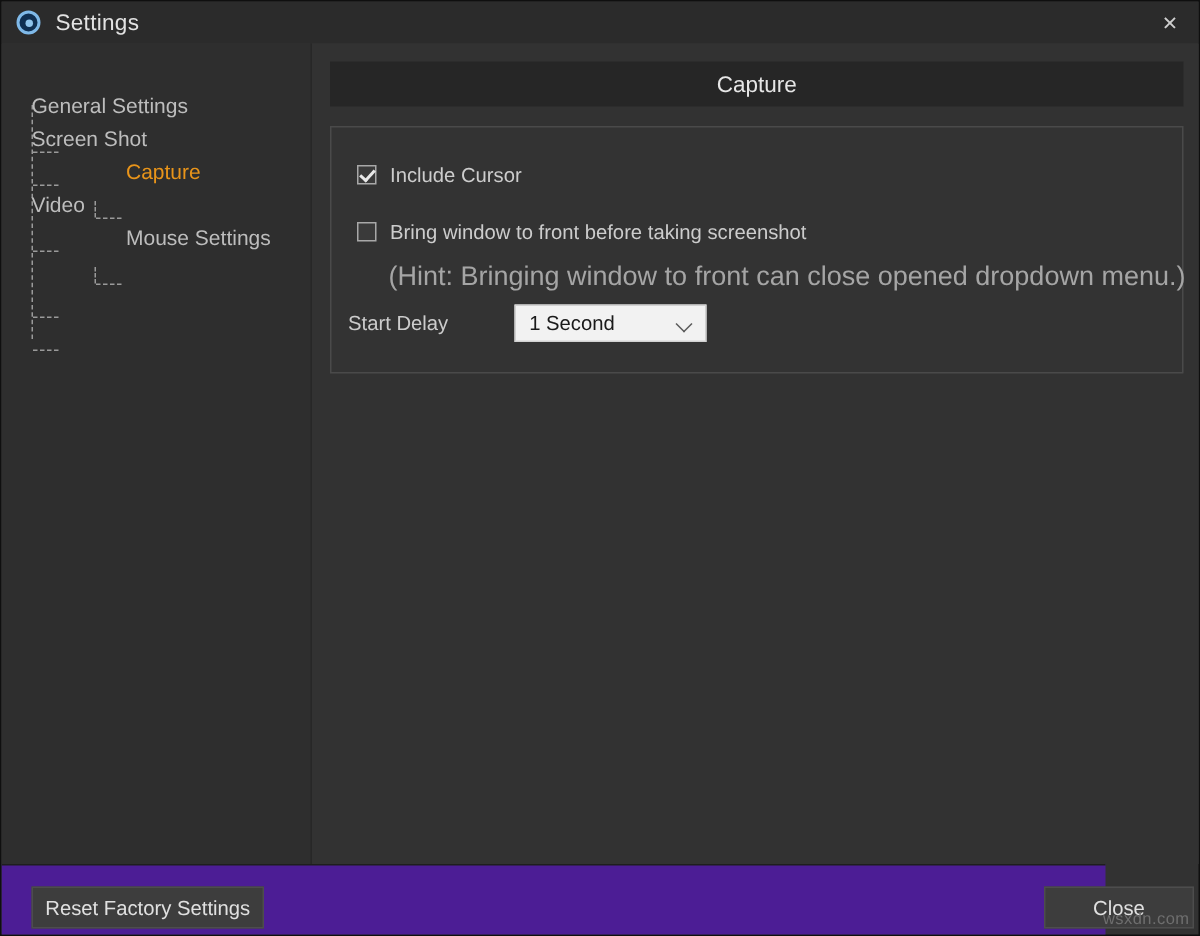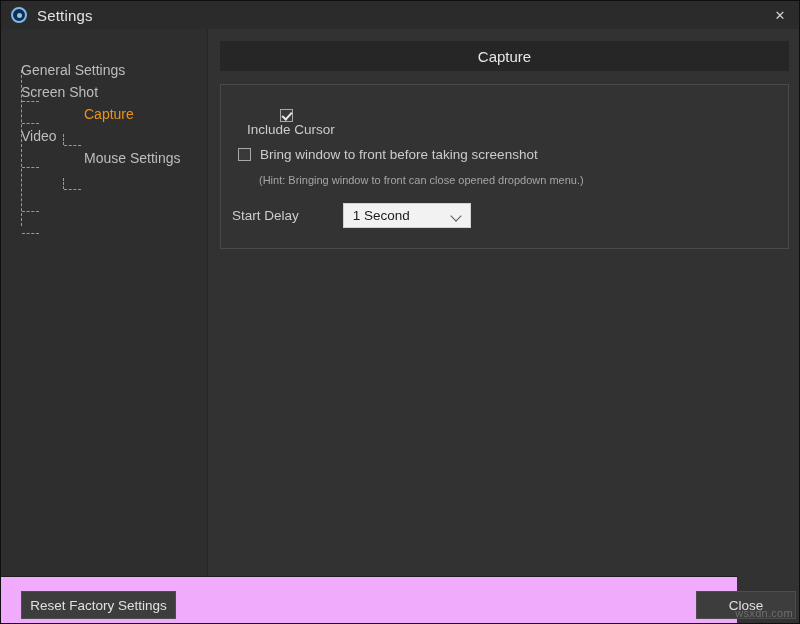--- a/index.html
+++ b/index.html
@@ -187,21 +187,21 @@
   }
   .cb-label {
     margin-left: 9px;
     color: #cccccc;
     font-size: 13.5px;
     white-space: nowrap;
   }
   .hint {
     position: absolute;
     color: #a5a5a5;
-    font-size: 11px;
+    font-size: 18px;
     white-space: nowrap;
   }
   .delay-row {
     position: absolute;
     display: flex;
     align-items: center;
   }
   .delay-label {
     color: #cccccc;
     font-size: 13.5px;
@@ -233,21 +233,21 @@
     border-width: 0 1.5px 1.5px 0;
     transform: rotate(45deg);
   }
 
   
   .footer {
     position: absolute;
     left: 0; top: 575px;
     width: 736px;
     height: 49px;
-    background: #f0abfc;
+    background: #4c1d95;
     border-top: 1px solid #1e1e1e;
     box-sizing: border-box;
   }
   .btn {
     position: absolute;
     background: #3d3d3d;
     border: 1px solid #4d4d4d;
     box-sizing: border-box;
     color: #e0e0e0;
     font-size: 13.5px;
@@ -318,21 +318,21 @@
         </div>
       </div>
     </div>
 
     <div class="main">
 
       <div class="panel-header">Capture</div>
 
       <div class="groupbox">
 
-        <div class="row-check" style="left:17px; top:24px;flex-direction:column;">
+        <div class="row-check" style="left:17px; top:24px;">
           <span class="cb checked"></span>
           <span class="cb-label">Include Cursor</span>
         </div>
 
         <div class="row-check" style="left:17px; top:62px;">
           <span class="cb"></span>
           <span class="cb-label">Bring window to front before taking screenshot</span>
         </div>
 
         <div class="hint" style="left:38px; top:89px;">(Hint: Bringing window to front can close opened dropdown menu.)</div>

